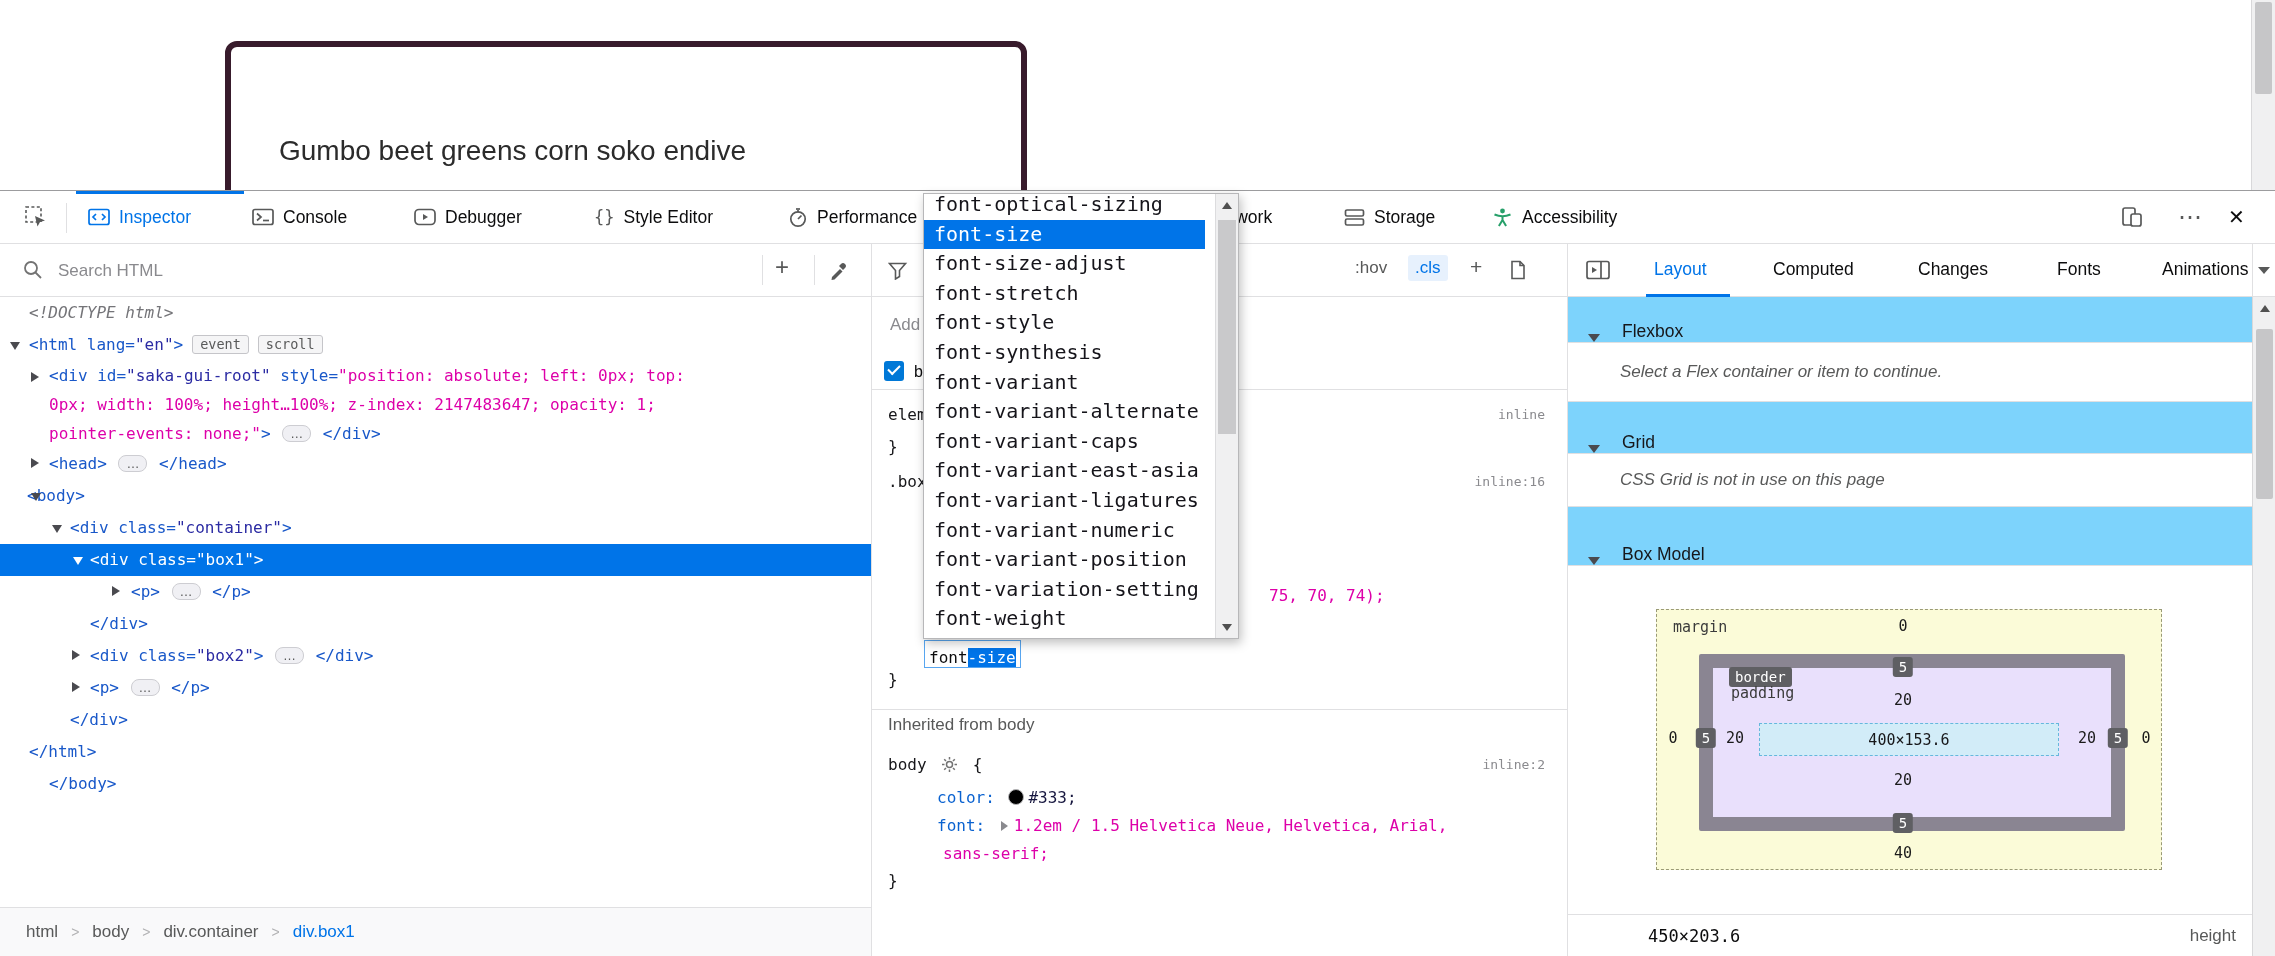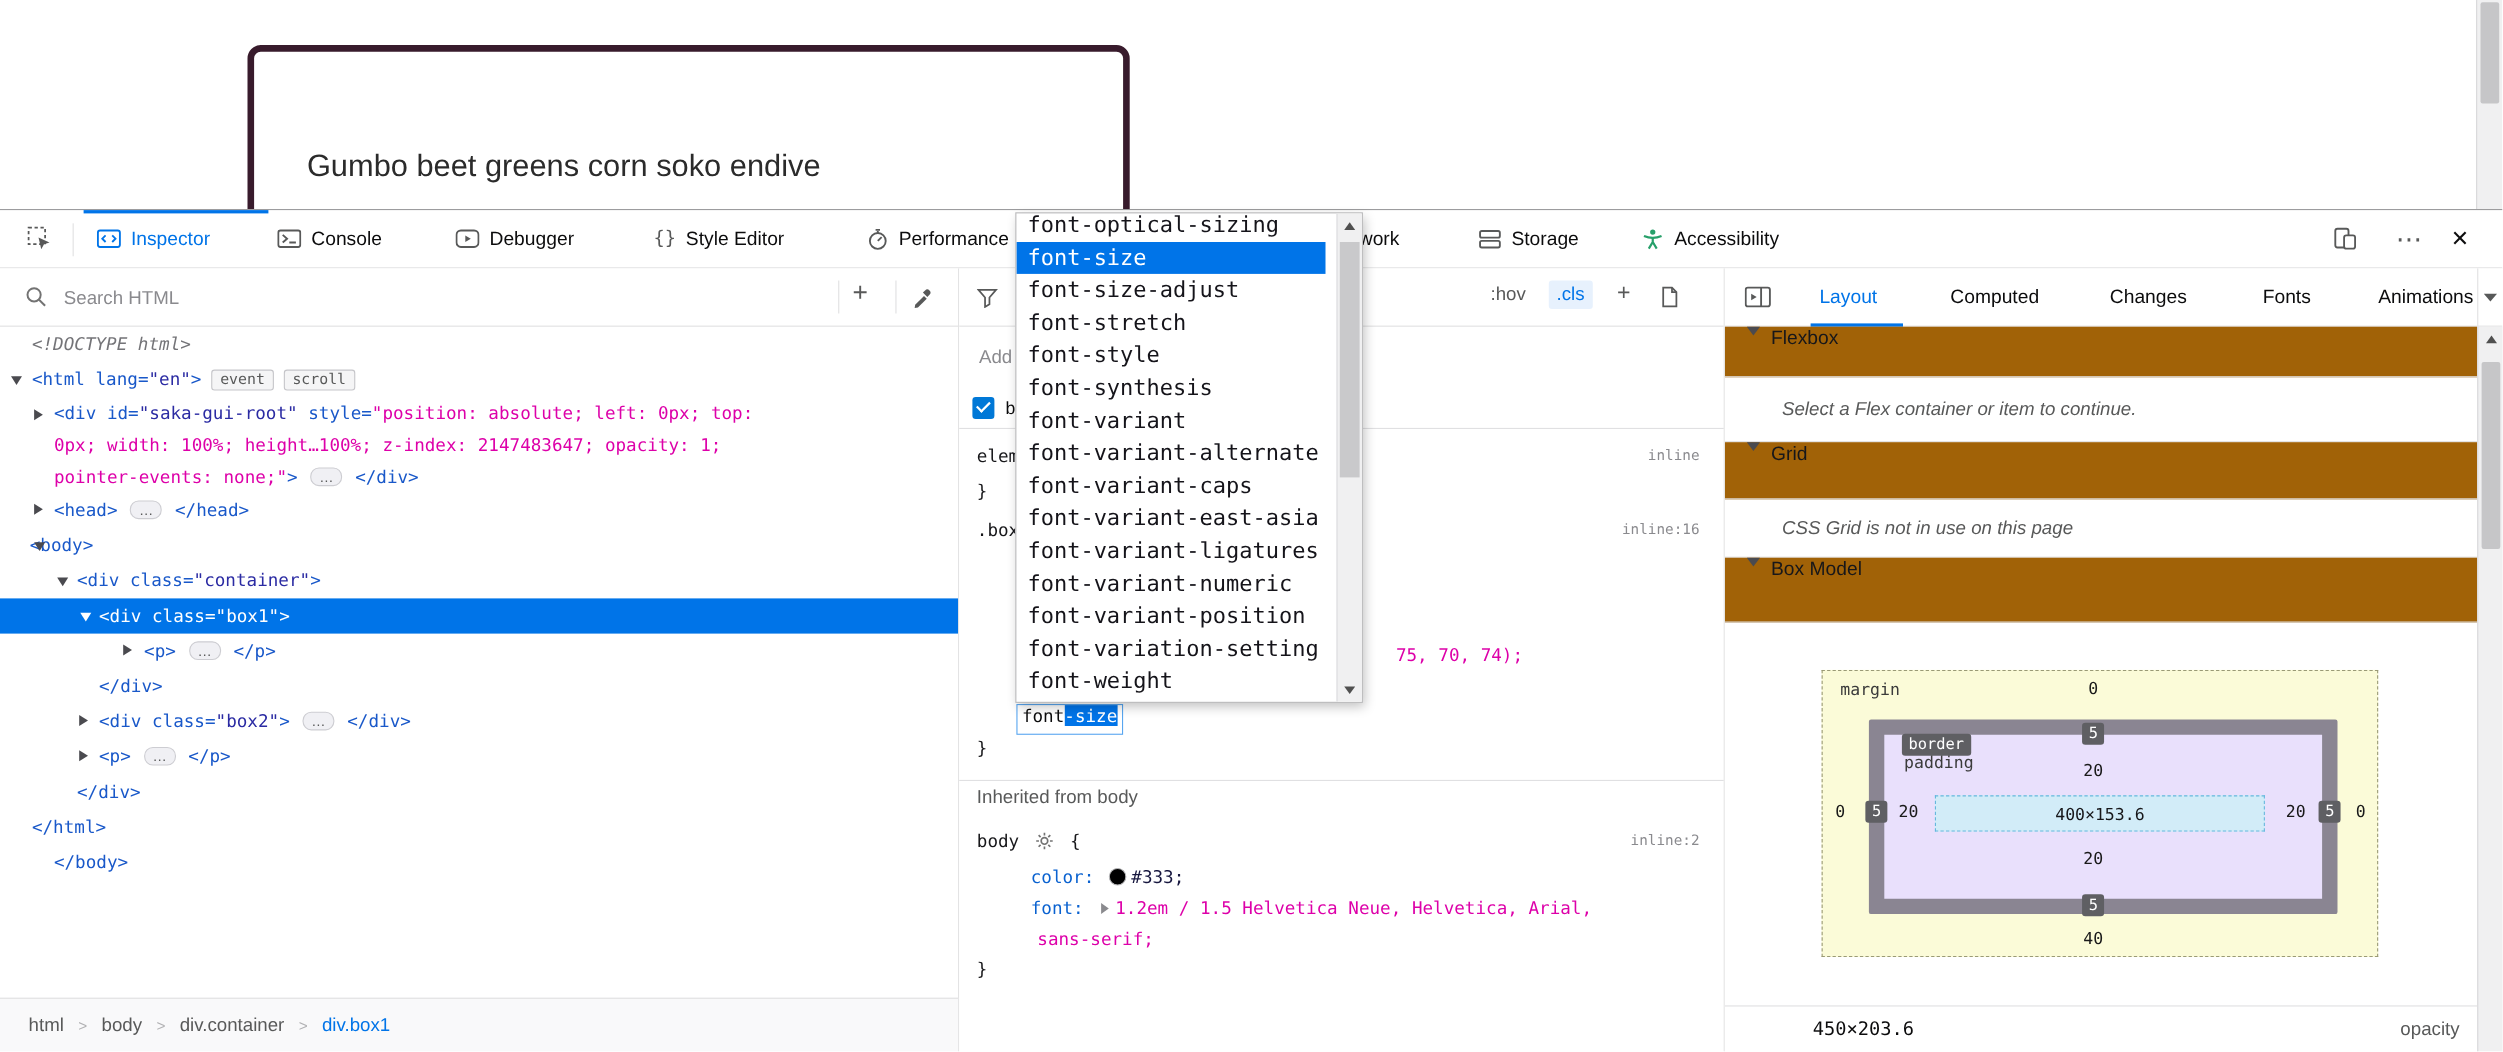--- a/index.html
+++ b/index.html
@@ -54,37 +54,37 @@
   #middle-header{position:absolute;left:0;top:0;width:695px;height:53px;border-bottom:1px solid #e0e0e2;box-sizing:border-box}
   .rrow{position:absolute;left:0;width:695px;height:28px;line-height:28px;font-size:16px;font-family:"DejaVu Sans Mono",monospace}
   .rsel{color:#17171a}.rprop{color:#0a62d0}.rvalm{color:#dd00a9}.rvald{color:#17173f}
   .rloc{position:absolute;right:22px;color:#8a8a8e;font-size:13px}
   .hdivider{position:absolute;left:0;width:695px;height:1px;background:#e0e0e2}
   #add-class-input{position:absolute;left:16px;top:62px;width:260px;height:36px;border:0;outline:0;font-size:17px;color:#0c0c0d;font-family:"Liberation Sans",sans-serif}
   #add-class-input::placeholder{color:#8a8a8e}
   .checkbox{position:absolute;width:20px;height:20px;background:#0078d7;border-radius:3px}
   .checkbox::after{content:"";position:absolute;left:4px;top:4px;width:10px;height:5px;border-left:2px solid #fff;border-bottom:2px solid #fff;transform:rotate(-45deg)}
   #prop-editor{position:absolute;left:52px;top:396px;height:28px;border:1px solid #58a6f0;background:#fff;box-sizing:border-box;
-        display:flex;align-items:flex-start;padding:0 4px;font-size:16px;font-family:"DejaVu Sans Mono",monospace}
+        display:flex;align-items:flex-end;padding:0 4px;font-size:16px;font-family:"DejaVu Sans Mono",monospace}
   #prop-editor .selected-text{background:#0074e8;color:#fff}
   .swatch{display:inline-block;width:14px;height:14px;border-radius:50%;background:#000;border:1px solid #b5b5b7;vertical-align:-2px;margin:0 4px}
   .val-expander{display:inline-block;width:0;height:0;border-top:5px solid transparent;border-bottom:5px solid transparent;
         border-left:7px solid #8a8a8e;margin:0 6px;vertical-align:0}
   .cls-btn{color:#0074e8;background:#e7f1fd;border-radius:3px;padding:3px 7px}
   .hov-btn{color:#585959}
   .icon-btn{color:#585959;font-size:21px}
 
   
   #right-panel{position:absolute;left:1568px;top:244px;width:684px;height:712px;background:#fff;overflow:hidden}
   #right-header{position:absolute;left:0;top:0;width:684px;height:53px;border-bottom:1px solid #e0e0e2;box-sizing:border-box}
   .stab{position:absolute;top:0;height:50px;display:flex;align-items:center;font-size:17.5px;color:#0c0c0d;white-space:nowrap}
   .stab.active{color:#0074e8}
   #layout-tab-indicator{position:absolute;left:78px;top:50px;width:84px;height:3px;background:#0074e8}
-  .sec-header{position:absolute;left:0;width:684px;background:#a16207;border-bottom:1px solid #e0e0e2;box-sizing:border-box;
-        display:flex;align-items:flex-start;padding-left:20px;gap:10px;font-size:17.5px;color:#17171a}
+  .sec-header{position:absolute;left:0;width:684px;background:#7dd3fc;border-bottom:1px solid #e0e0e2;box-sizing:border-box;
+        display:flex;align-items:flex-end;padding-left:20px;gap:22px;font-size:17.5px;color:#17171a}
   .sec-tw{width:0;height:0;border-left:6px solid transparent;border-right:6px solid transparent;border-top:8px solid #4a4a4f}
   .sec-msg{position:absolute;left:0;width:684px;border-bottom:1px solid #e0e0e2;box-sizing:border-box;display:flex;align-items:center;
         padding-left:52px;font-style:italic;color:#585959;font-size:17px}
   
   #bm-margin{position:absolute;left:88px;top:365px;width:506px;height:261px;background:#fbfbd8;border:1px dashed #9a9a76;box-sizing:border-box}
   #bm-border{position:absolute;left:42px;top:44px;width:426px;height:177px;border:14px solid #8a8592;background:#e9e0fc;box-sizing:border-box;border-radius:2px}
   #bm-content{position:absolute;left:102px;top:113px;width:300px;height:33px;background:#d2ecf8;border:1px dashed #66b7dd;box-sizing:border-box;
         display:flex;align-items:center;justify-content:center;font-size:15px;font-family:"DejaVu Sans Mono",monospace;color:#17171a}
   .bm-label{position:absolute;font-size:15px;font-family:"DejaVu Sans Mono",monospace;color:#3b3b3b}
   .bm-chip{position:absolute;transform:translate(-50%,-50%);background:#5f5f63;color:#fff;font-size:14px;line-height:20px;
@@ -436,21 +436,21 @@
     <span class="bm-num" style="left:430px;top:128px">20</span>
     <span class="bm-num" style="left:246px;top:170px">20</span>
 
     <div id="bm-content">
       <span>400×153.6</span>
     </div>
   </div>
 
   <div id="bm-footer">
     <span class="mono" style="position:absolute;left:80px">450×203.6</span>
-    <span style="position:absolute;right:16px;color:#585959">opacity</span>
+    <span style="position:absolute;right:16px;color:#585959">height</span>
   </div>
 </div>
 
 <div style="position:absolute;left:2252px;top:244px;width:23px;height:53px;background:#fff;border-left:1px solid #e0e0e2;border-bottom:1px solid #e0e0e2;box-sizing:border-box;display:flex;align-items:center;justify-content:center">
   <span class="strip-chevron"></span>
 </div>
 <div class="vscroll" style="position:absolute;left:2252px;top:297px;width:23px;height:659px">
   <div style="position:absolute;left:0;top:8px;width:23px;display:flex;justify-content:center">
     <span class="tri-up"></span>
   </div>

